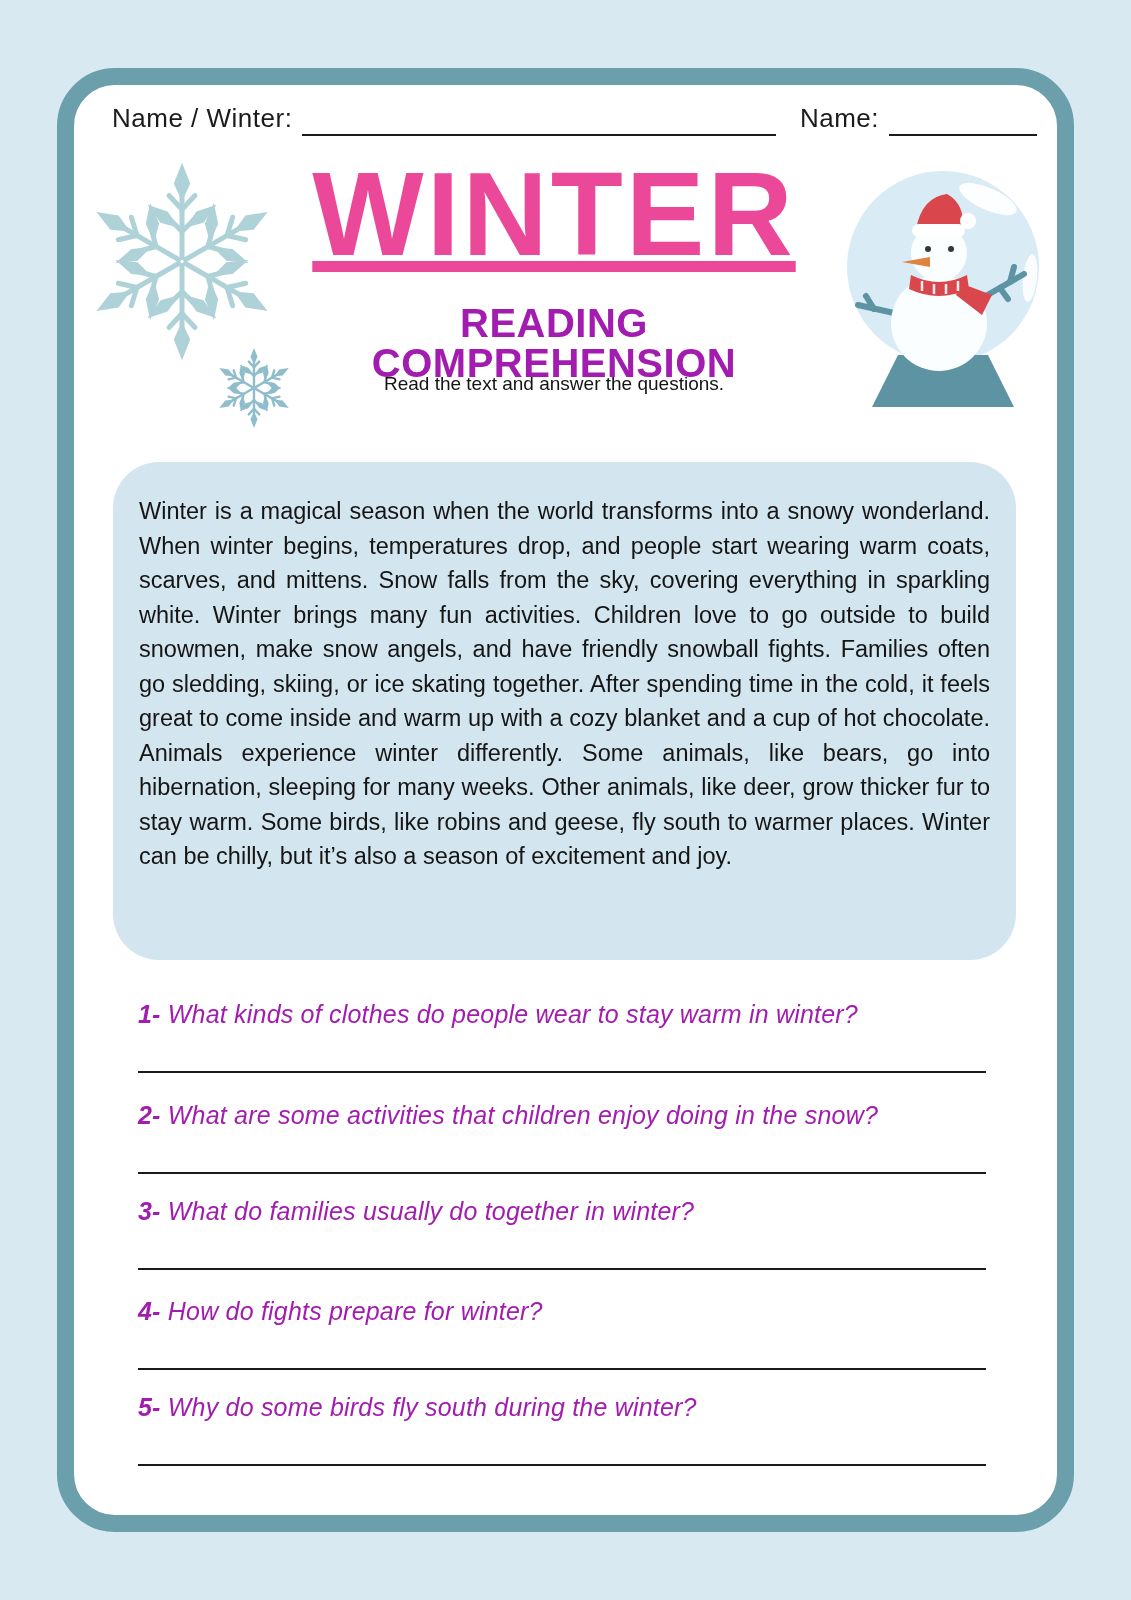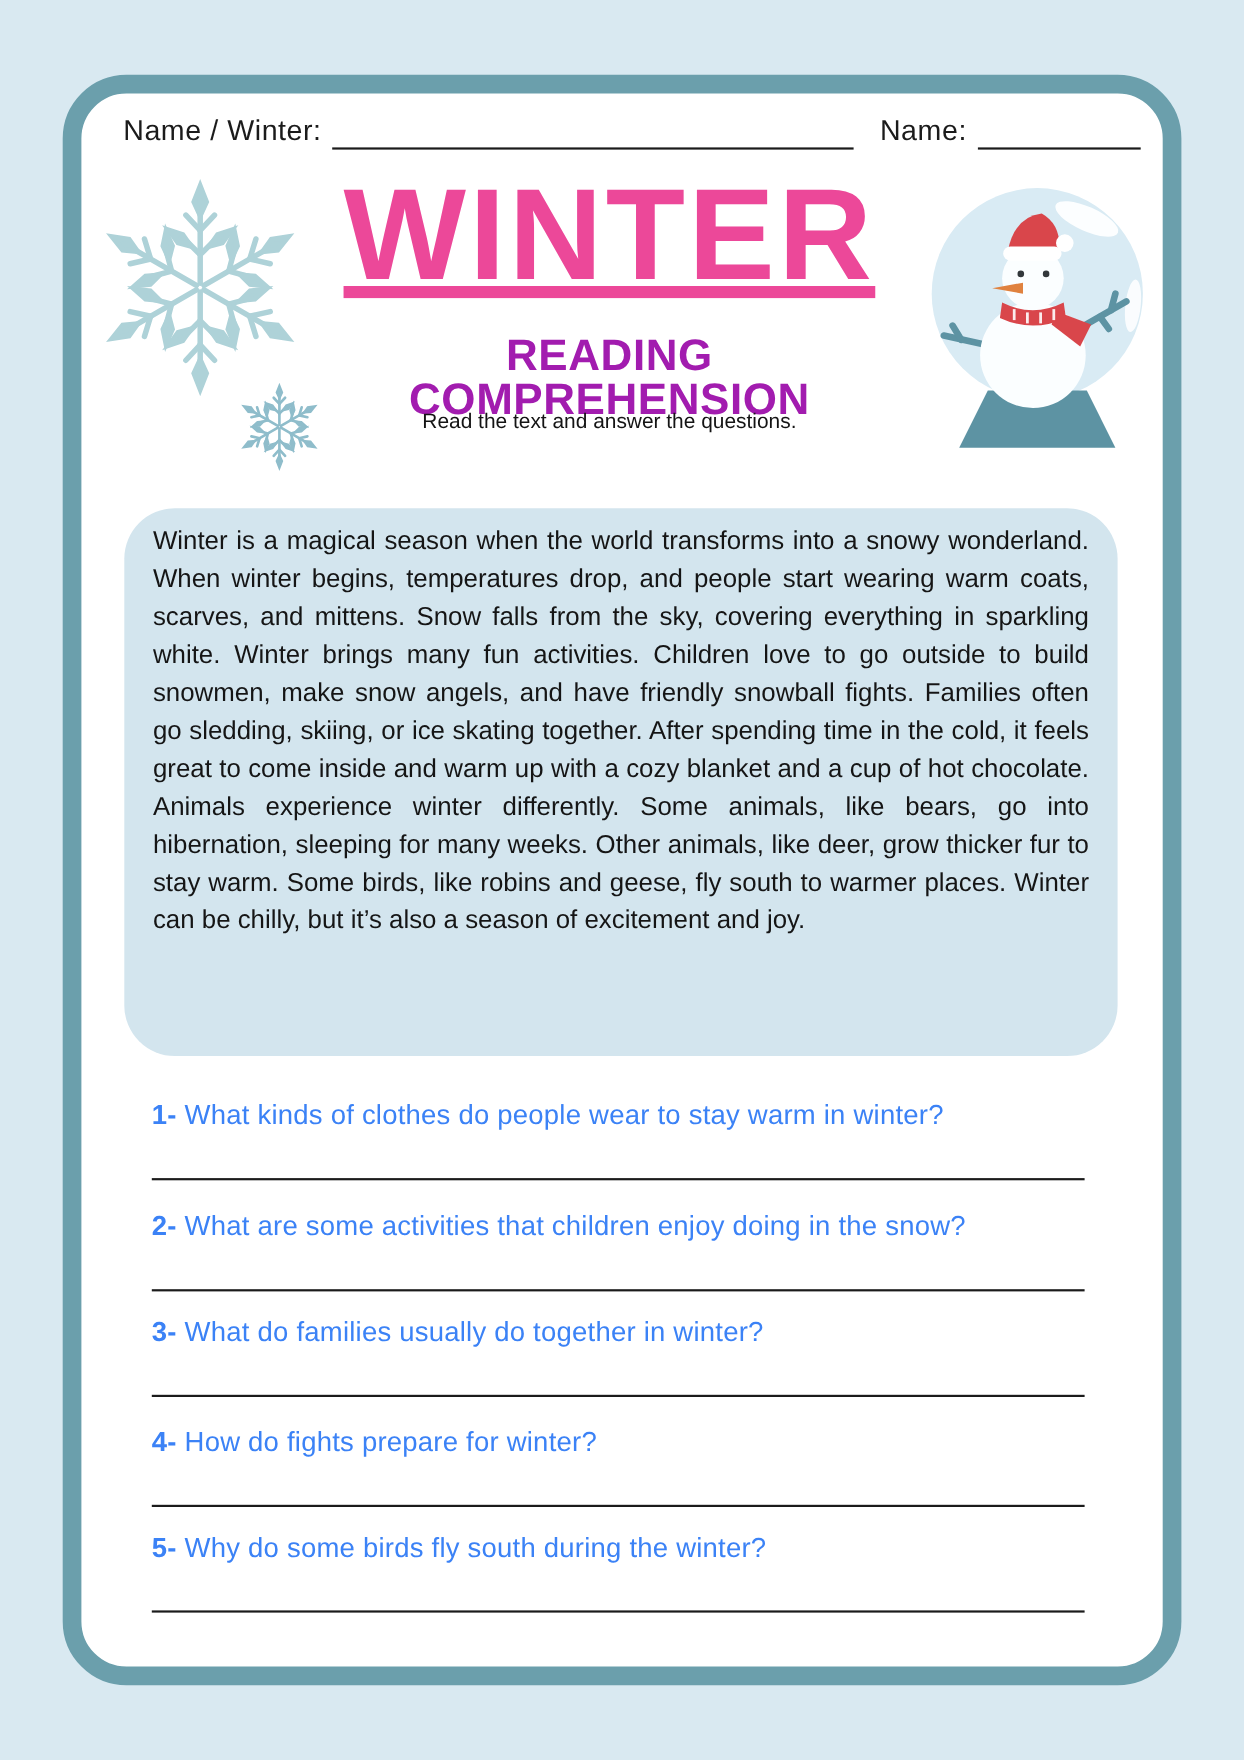--- a/index.html
+++ b/index.html
@@ -108,40 +108,41 @@
   
   .passage-box {
     position: absolute;
     left: 39px;
     top: 377px;
     width: 903px;
     height: 498px;
     box-sizing: border-box;
     background: #d3e5ee;
     border-radius: 46px;
-    padding: 12px 26px;
+    padding: 32px 26px;
   }
   .passage-text {
     margin: 0;
     font-size: 23.5px;
     line-height: 34.5px;
     text-align: justify;
     color: #151515;
   }
   
   .question {
     position: absolute;
     left: 64px;
     width: 848px;
   }
   .question p {
     margin: 0;
     font-size: 25px;
     letter-spacing: 0.2px;
-    color: #3b82f6;
+    color: #a21caf;
+    font-style: italic;
   }
   .q-num { font-weight: bold; }
   .answer-line {
     margin-top: 42px;
     border-bottom: 2.5px solid #1b1b1b;
     height: 0;
   }
   .q1 { top: 915px; }
   .q2 { top: 1016px; }
   .q3 { top: 1112px; }

